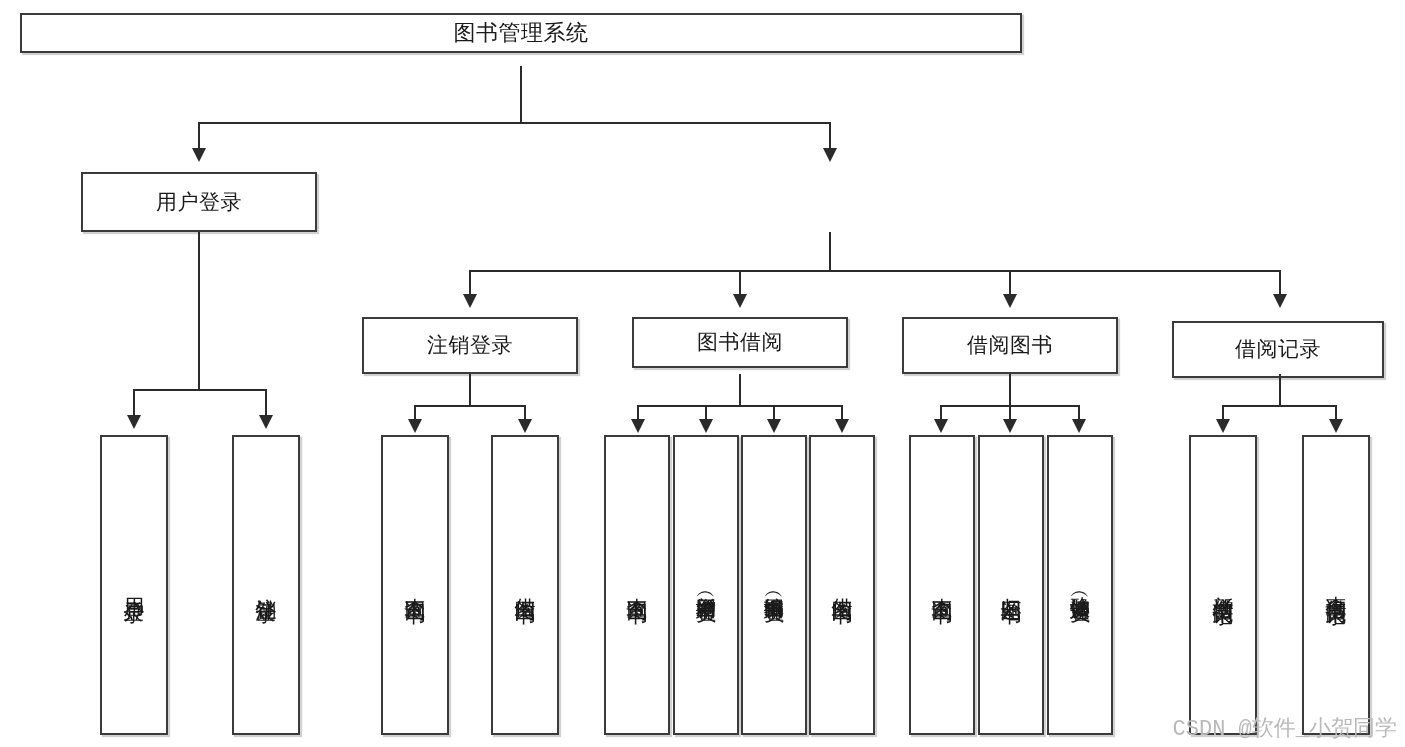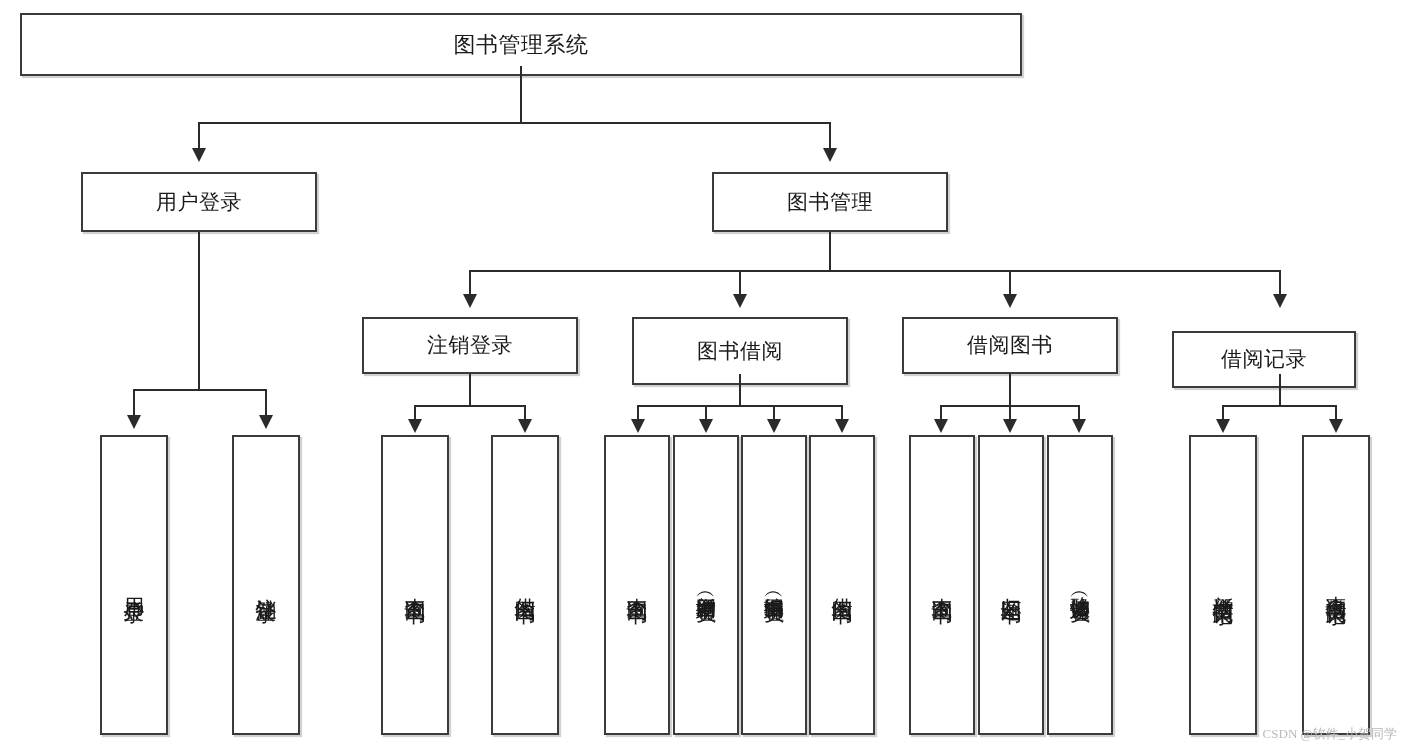--- a/index.html
+++ b/index.html
@@ -73,52 +73,49 @@
     height: 0;
     border-left: 7px solid transparent;
     border-right: 7px solid transparent;
     border-top: 14px solid #2b2b2b;
   }
 
   .watermark {
     position: absolute;
     right: 8px;
     bottom: 4px;
-    font-size: 13px;
+    font-size: 22px;
     color: #b9b9b9;
-    font-family: Liberation Serif, serif;
+    font-family: Liberation Mono, monospace;
     white-space: nowrap;
     user-select: none;
   }
 </style>
 </head>
 <body>
 
 <div id="canvas">
 
-  <div class="node root" style="left:20px; top:13px; width:1002px; height:63px;">
+  <div class="node root" style="left:20px; top:13px; width:1002px; height:40px;">
     <span class="label">图书管理系统</span>
   </div>
 
   <div class="ln v" style="left:520px; top:66px; width:2px; height:57px;"></div>
 
   <div class="ln h" style="left:198px; top:122px; width:633px; height:2px;"></div>
 
   <div class="ln v" style="left:198px; top:122px; width:2px; height:28px;"></div>
   <div class="arrow" style="left:192px; top:148px;"></div>
   <div class="ln v" style="left:829px; top:122px; width:2px; height:28px;"></div>
   <div class="arrow" style="left:823px; top:148px;"></div>
 
   <div class="node level2" style="left:81px; top:172px; width:236px; height:60px;">
     <span class="label">用户登录</span>
   </div>
 
-  <div class="node level2" style="left:712px; top:172px; width:236px; height:60px;">
-    <span class="label">图书管理</span>
-  </div>
 
   <div class="ln v" style="left:198px; top:232px; width:2px; height:158px;"></div>
   <div class="ln h" style="left:133px; top:389px; width:133px; height:2px;"></div>
   <div class="ln v" style="left:133px; top:389px; width:2px; height:28px;"></div>
   <div class="arrow" style="left:127px; top:415px;"></div>
   <div class="ln v" style="left:265px; top:389px; width:2px; height:28px;"></div>
   <div class="arrow" style="left:259px; top:415px;"></div>
 
   <div class="ln v" style="left:829px; top:232px; width:2px; height:39px;"></div>
   <div class="ln h" style="left:469px; top:270px; width:812px; height:2px;"></div>
@@ -127,27 +124,27 @@
   <div class="ln v" style="left:739px; top:270px; width:2px; height:26px;"></div>
   <div class="arrow" style="left:733px; top:294px;"></div>
   <div class="ln v" style="left:1009px; top:270px; width:2px; height:26px;"></div>
   <div class="arrow" style="left:1003px; top:294px;"></div>
   <div class="ln v" style="left:1279px; top:270px; width:2px; height:26px;"></div>
   <div class="arrow" style="left:1273px; top:294px;"></div>
 
   <div class="node level3" style="left:362px; top:317px; width:216px; height:57px;">
     <span class="label">注销登录</span>
   </div>
-  <div class="node level3" style="left:632px; top:317px; width:216px; height:68px;">
+  <div class="node level3" style="left:632px; top:317px; width:216px; height:51px;">
     <span class="label">图书借阅</span>
   </div>
   <div class="node level3" style="left:902px; top:317px; width:216px; height:57px;">
     <span class="label">借阅图书</span>
   </div>
-  <div class="node level3" style="left:1172px; top:331px; width:184px; height:57px;">
+  <div class="node level3" style="left:1172px; top:321px; width:212px; height:57px;">
     <span class="label">借阅记录</span>
   </div>
 
   <div class="ln v" style="left:469px; top:374px; width:2px; height:32px;"></div>
   <div class="ln h" style="left:414px; top:405px; width:112px; height:2px;"></div>
   <div class="ln v" style="left:414px; top:405px; width:2px; height:16px;"></div>
   <div class="arrow" style="left:408px; top:419px;"></div>
   <div class="ln v" style="left:524px; top:405px; width:2px; height:16px;"></div>
   <div class="arrow" style="left:518px; top:419px;"></div>
 

